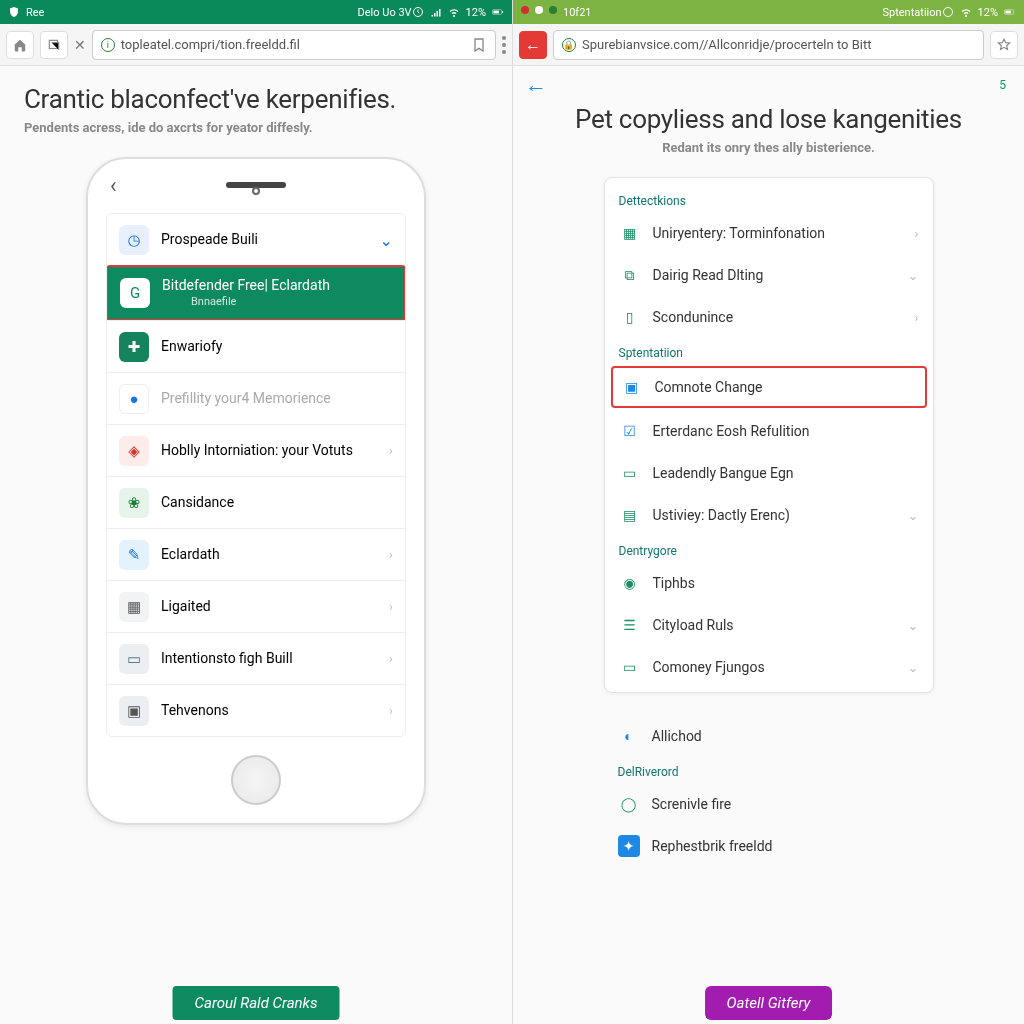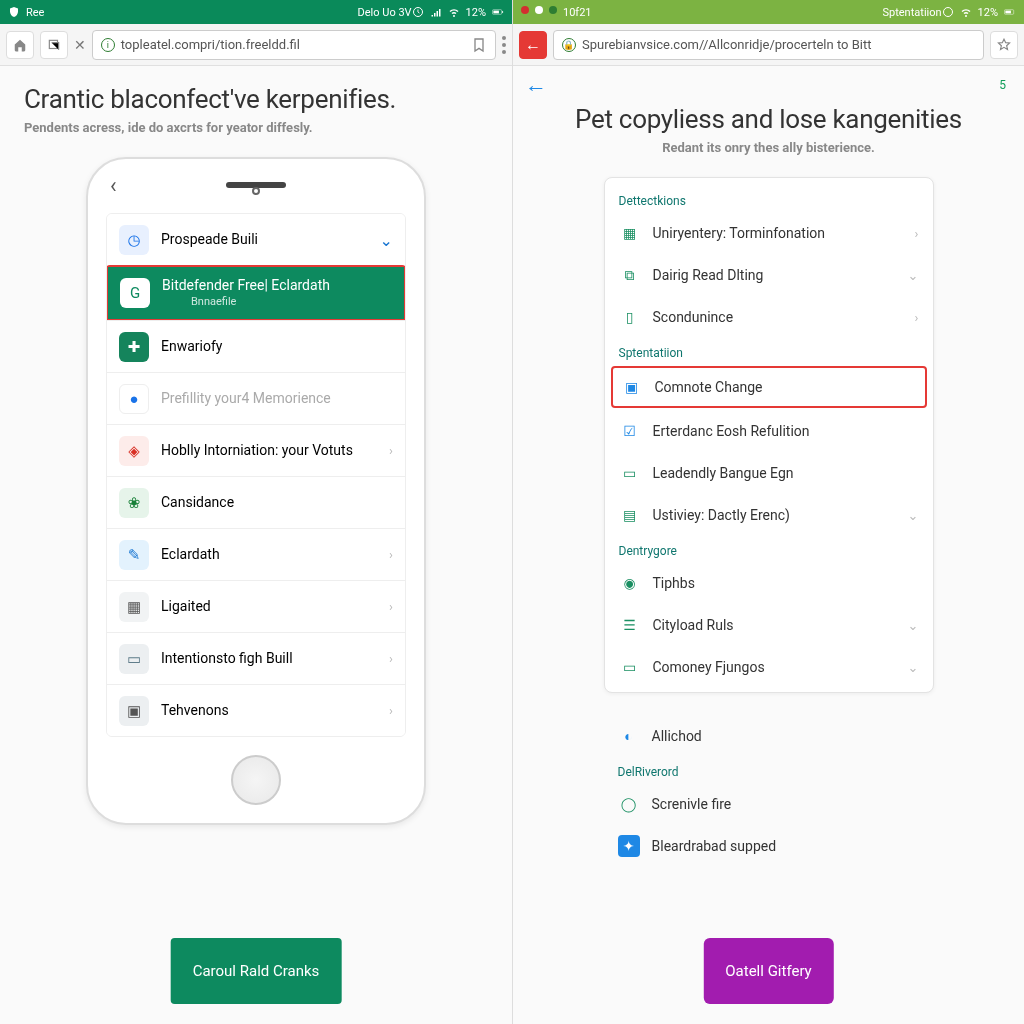--- a/index.html
+++ b/index.html
@@ -55,21 +55,21 @@
   .card { width: 330px; margin: 14px auto 0; border: 1px solid #e3e3e3; border-radius: 8px; background: #fff; padding: 8px 0 4px; box-shadow: 0 1px 4px rgba(0,0,0,.06); }
   .sec-label { font-size: 12px; color: #0f766e; padding: 8px 14px 4px; }
   .row { display: flex; align-items: center; gap: 12px; padding: 10px 14px; font-size: 14px; color: #333; }
   .row .ric { width: 22px; height: 22px; display: flex; align-items: center; justify-content: center; color: #1a8f62; flex-shrink: 0; }
   .row .rtxt { flex: 1; }
   .row .rchev { color: #bbb; font-size: 13px; }
   .row.hl { border: 2px solid #e53935; border-radius: 4px; margin: 2px 6px; padding: 8px 8px; }
   .card.plain { border: none; box-shadow: none; background: transparent; width: 330px; }
 
   
-  .cta { position: absolute; bottom: 20px; left: 50%; transform: translateX(-50%); padding: 24px 22px; border-radius: 4px; color: #fff; font-size: 15px; border: none; }
+  .cta { position: absolute; bottom: 4px; left: 50%; transform: translateX(-50%); padding: 8px 22px; border-radius: 4px; color: #fff; font-size: 15px; border: none; font-style: italic; }
   .cta.left { background: #0d8a5f; }
   .cta.right { background: #a21caf; border-radius: 6px; text-align: center; }
 
   .muted { color: #aaa; }
   .small-num { color: #0f9d58; font-size: 12px; margin-right: 6px; }
 </style>
 </head>
 <body>
 
 <div class="pane">
@@ -304,18 +304,18 @@
         <span class="ric" style="color:#1e88e5">◐</span>
         <span class="rtxt">Allichod</span>
       </div>
     <div class="sec-label">DelRiverord</div>
     <div class="row">
         <span class="ric">◯</span>
         <span class="rtxt">Screnivle fire</span>
       </div>
     <div class="row">
         <span class="ric" style="background:#1e88e5;color:#fff;border-radius:4px">✦</span>
-        <span class="rtxt">Bleardrabad supped</span>
+        <span class="rtxt">Rephestbrik freeldd</span>
       </div>
   </div>
 
   <button class="cta right">Oatell Gitfery</button>
 </div>
 
 </body></html>

